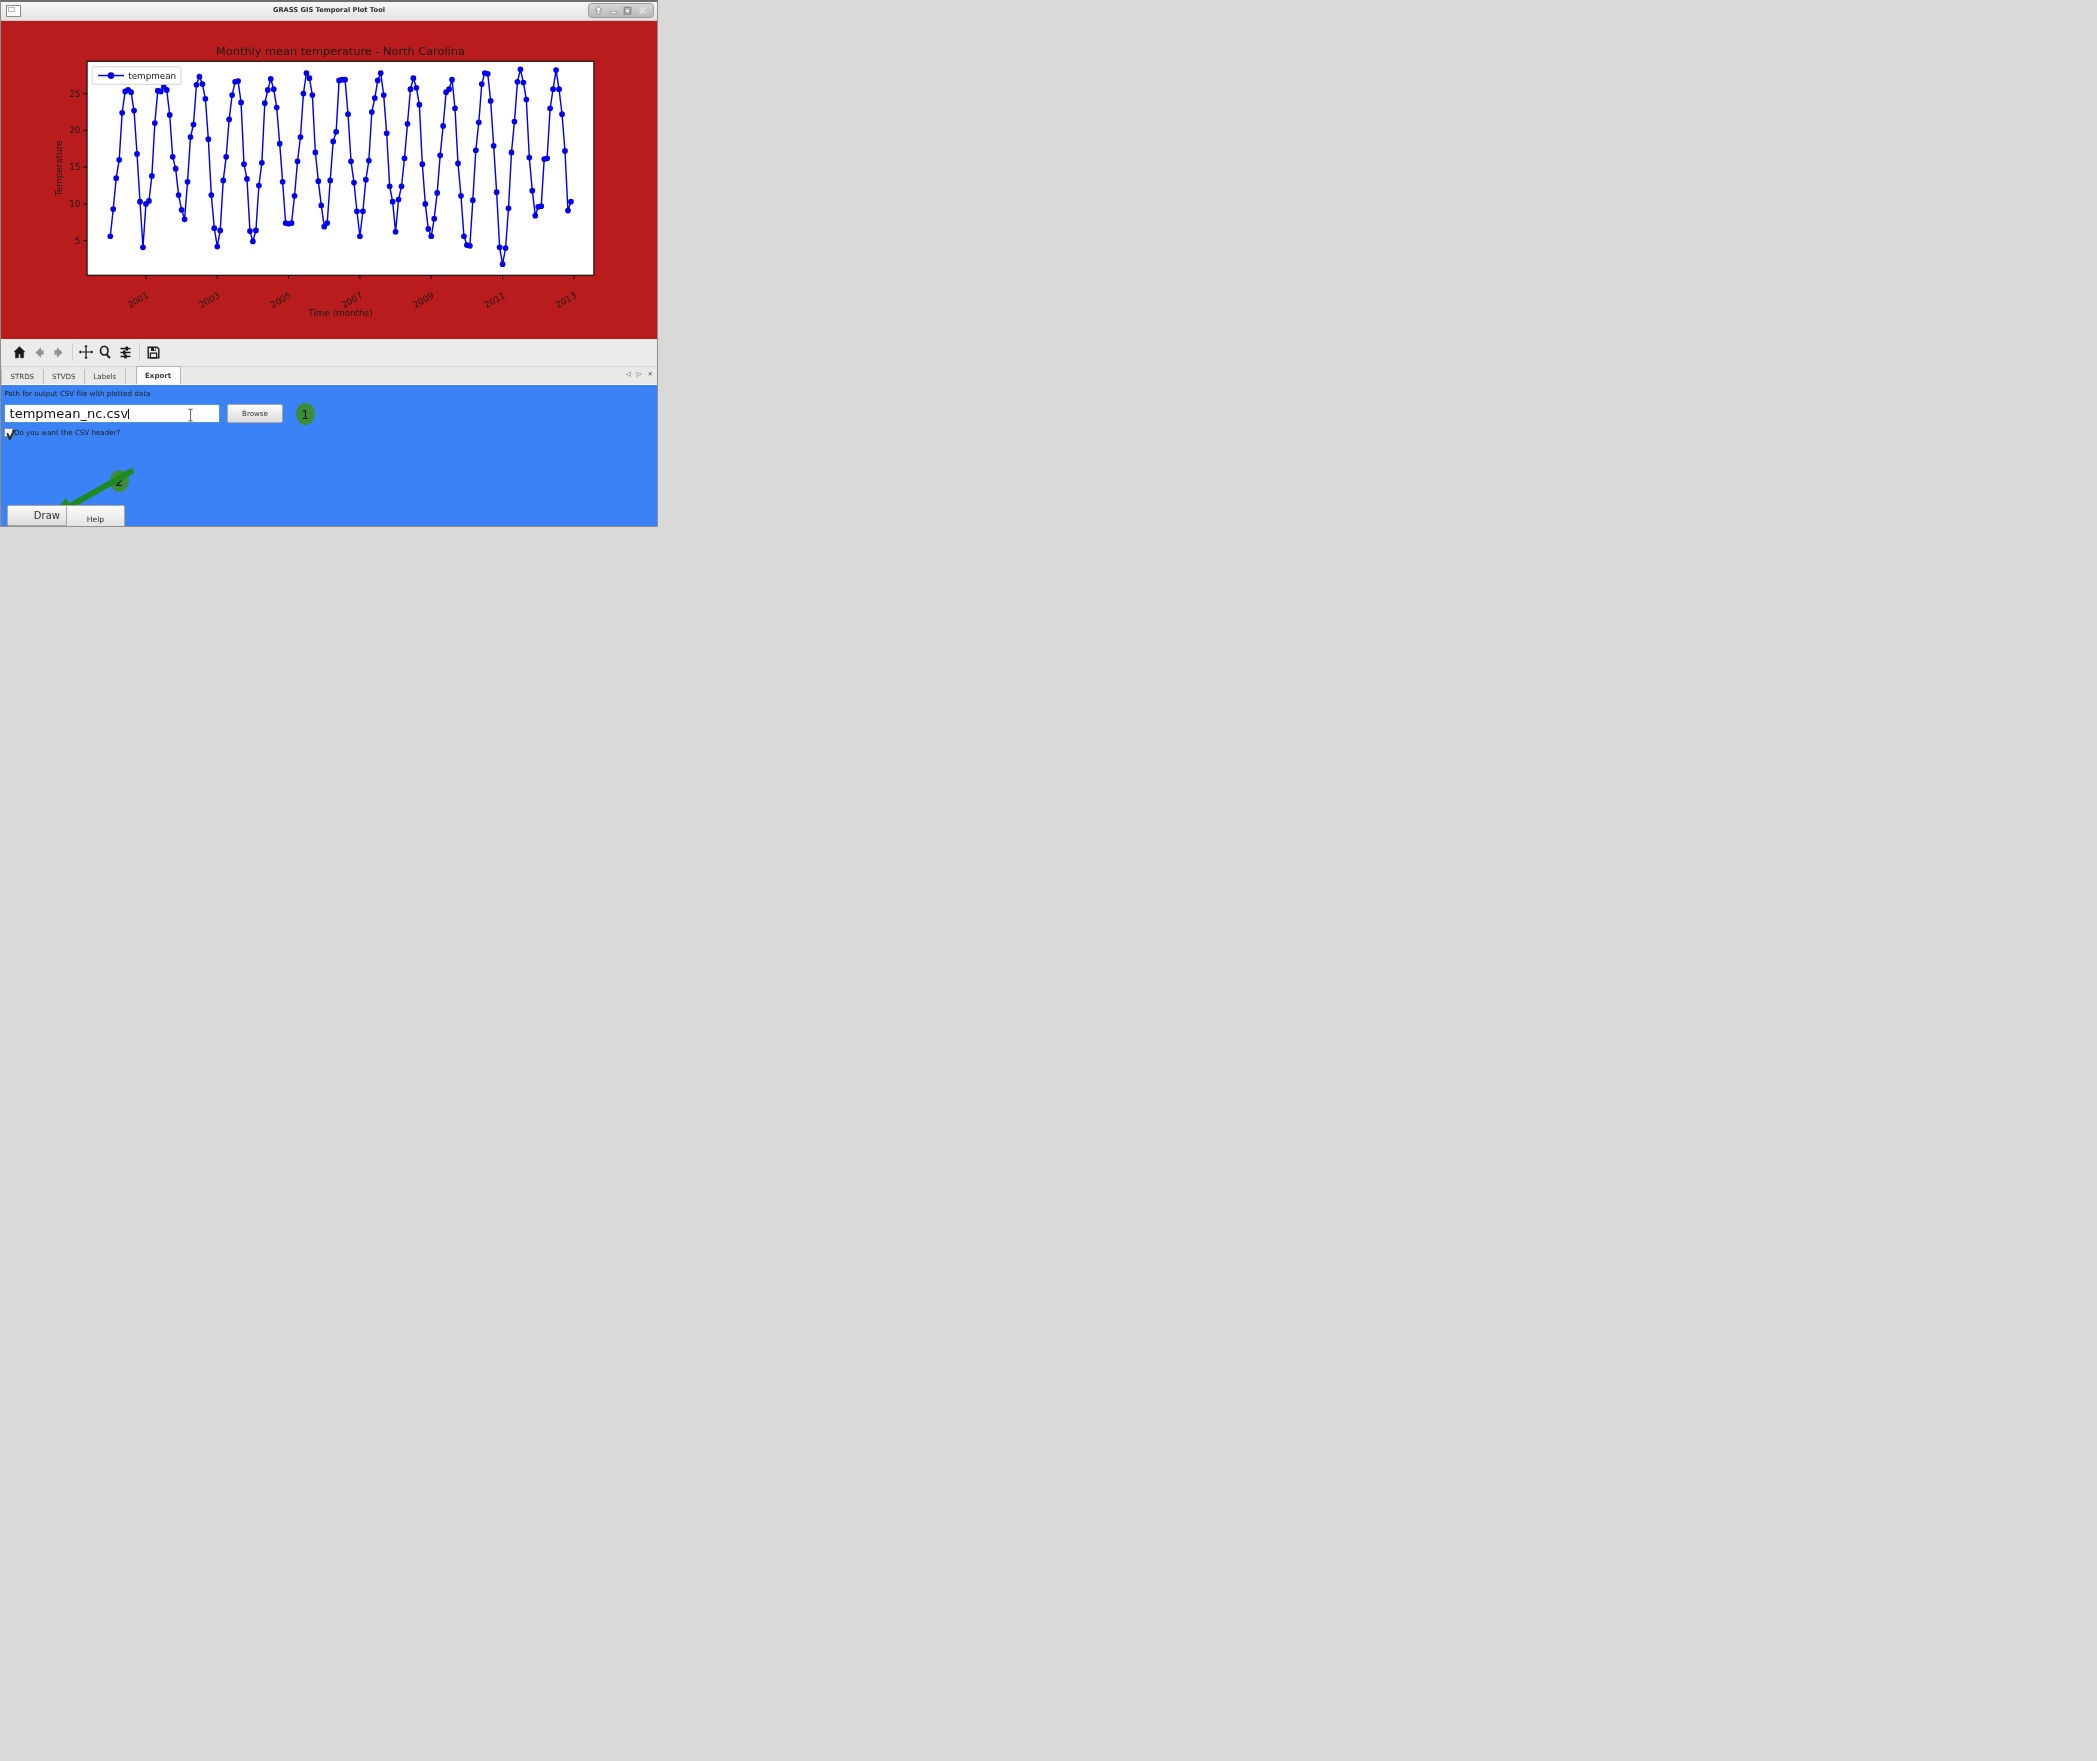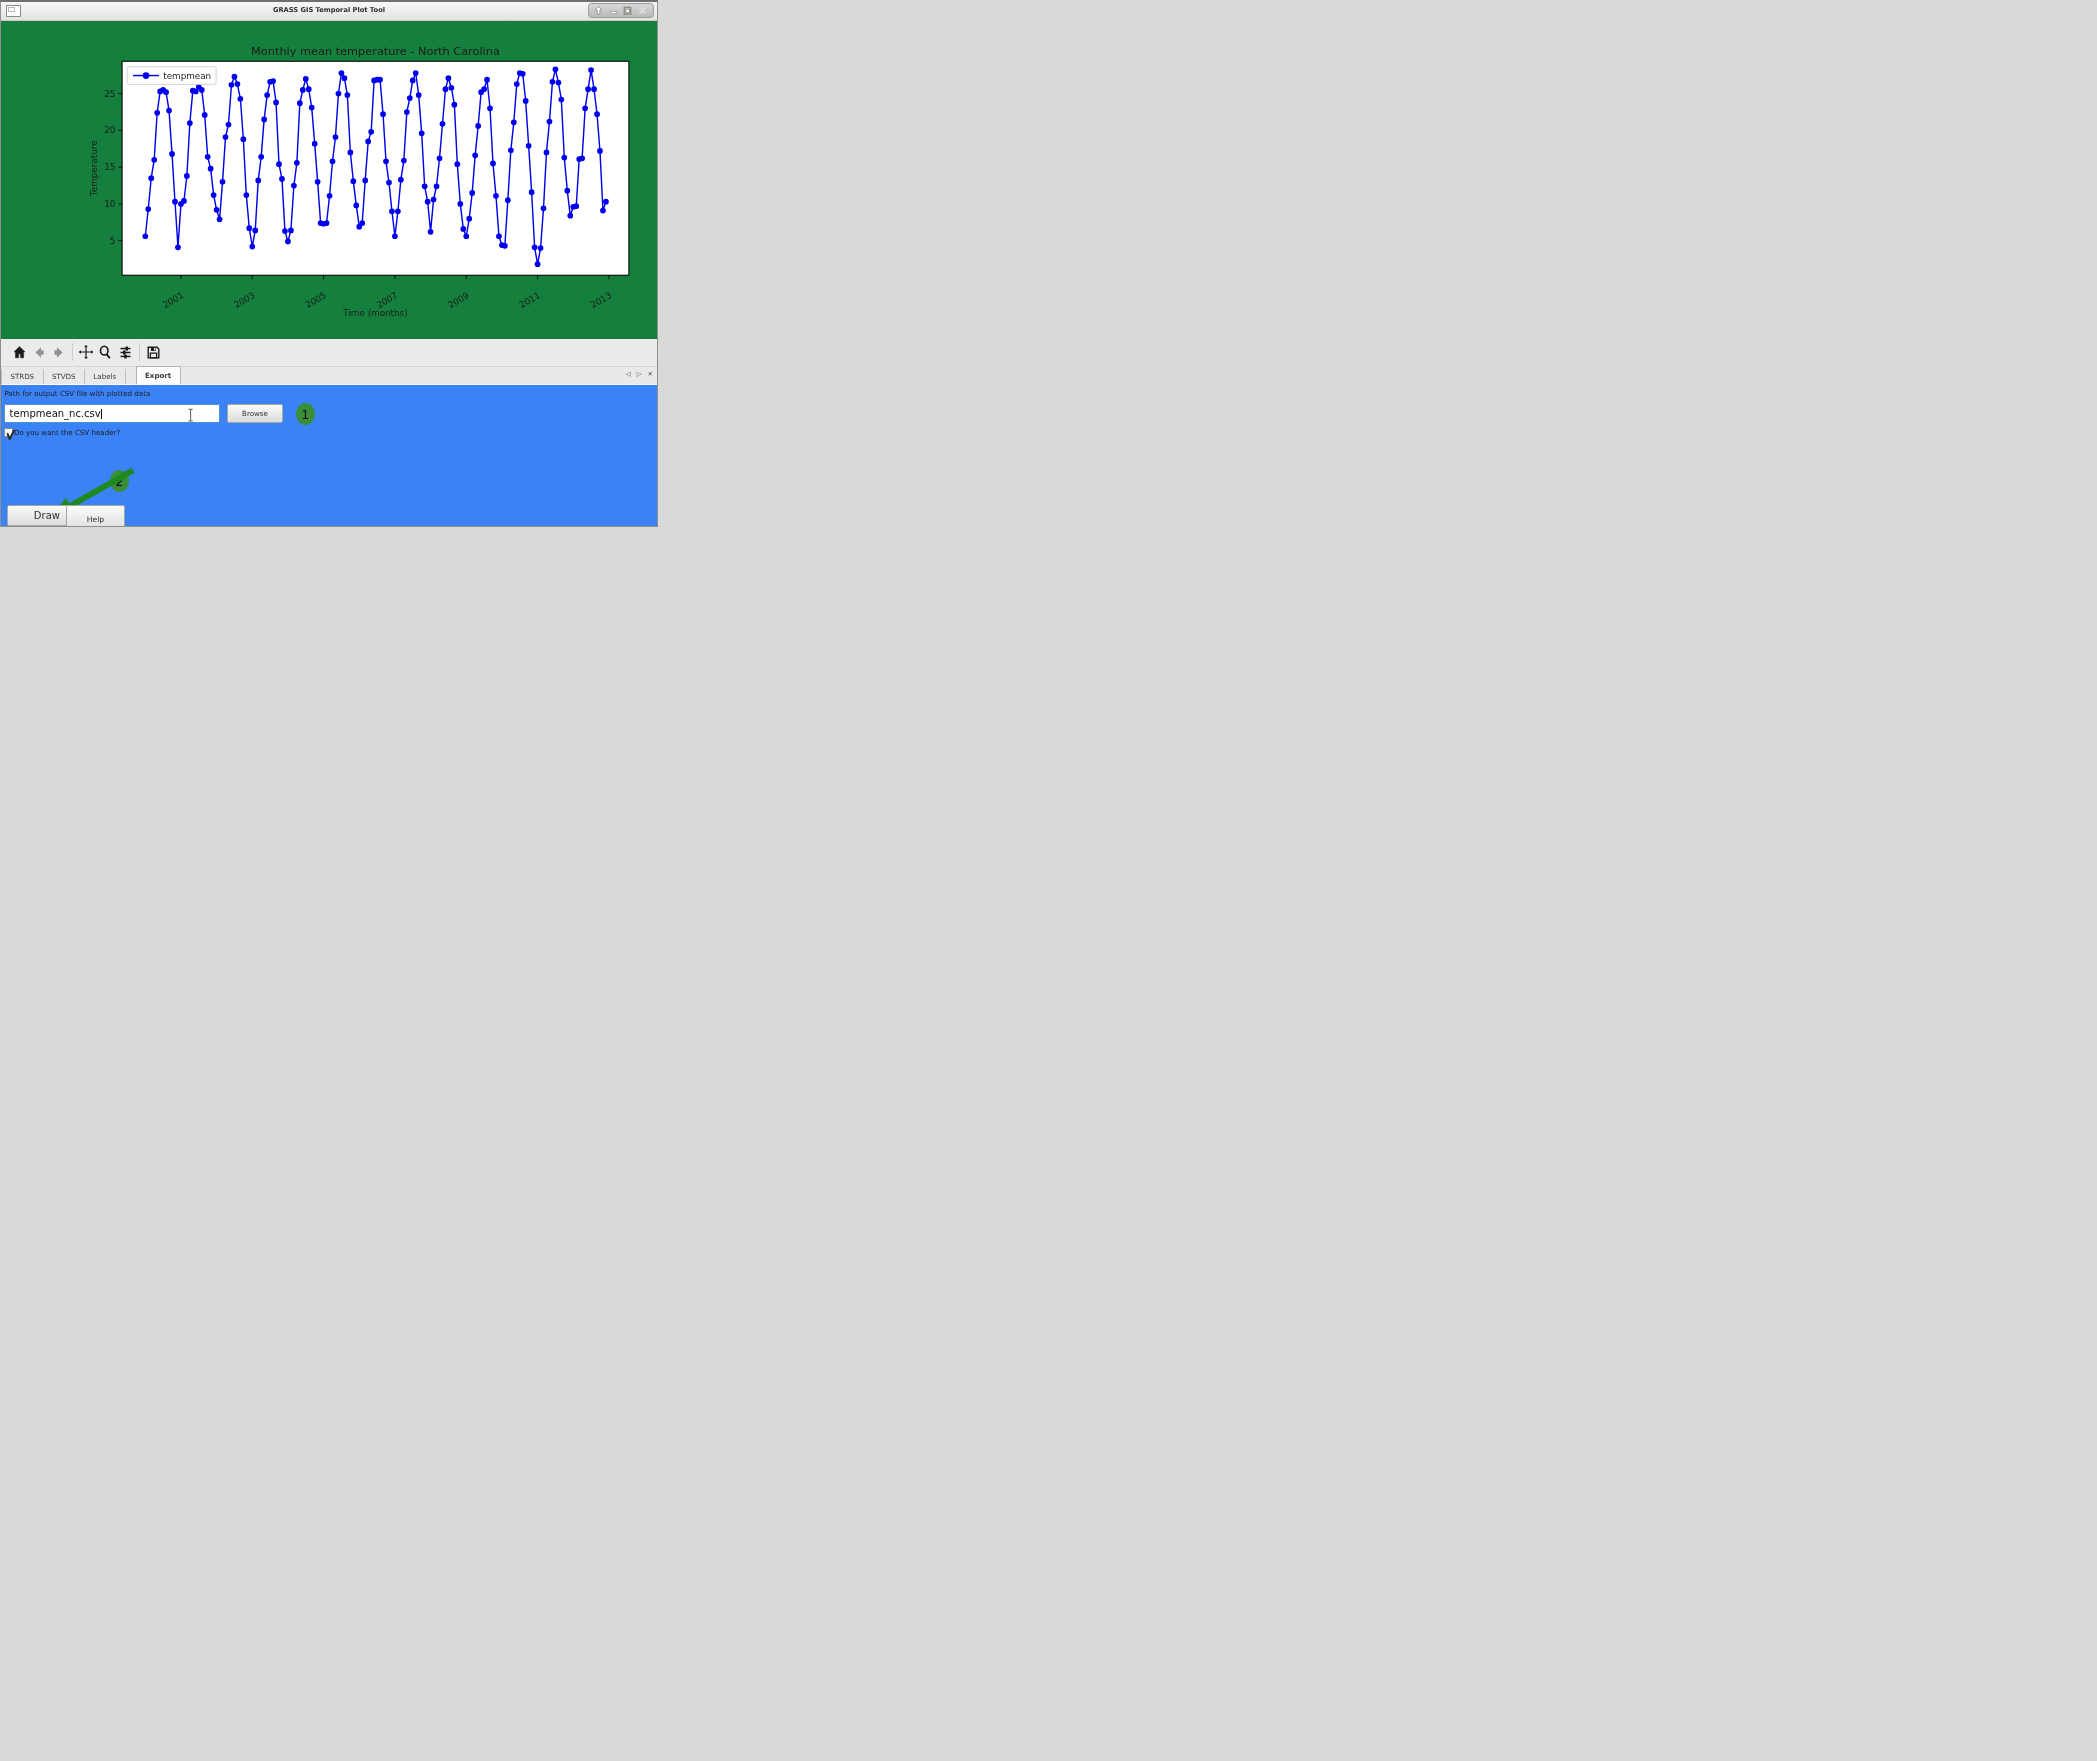--- a/index.html
+++ b/index.html
@@ -16,42 +16,42 @@
   .app-icon{position:absolute; left:5px; top:3.4px; width:12.6px; height:10px;
     background:#fdfdfc; border:0.8px solid #8a8a88; border-radius:0.8px;}
   .app-icon:before{content:""; position:absolute; left:0.8px; top:0.8px; width:5px; height:2.9px;
     background:#fff; border:0.4px solid #b9b9b7;}
   .win-controls{position:absolute; right:3.4px; top:0.8px; height:15px; width:66px;
     background:linear-gradient(#d7d7d5,#b9b9b7); border:0.4px solid #9c9c9a;
     border-radius:3.4px; display:flex; align-items:center; justify-content:space-around;
     padding:0 2.5px; box-sizing:border-box;}
   .win-controls svg{display:block;}
   
-  .figure{position:relative; height:318px; background:#15803d;padding-left:35px;}
+  .figure{position:relative; height:318px; background:#b91c1c;}
   
   .mpl-toolbar{height:27px; background:#ebebe9; display:flex; align-items:center;
     padding-left:9.2px; border-bottom:0.4px solid #d6d6d4;}
   .tool{width:19.3px; height:19.3px; display:flex; align-items:center; justify-content:center;}
   .tool svg{display:block;}
   .tool-sep{width:0.4px; height:18.5px; background:#cdcdcb; margin:0 4.2px;}
   
   .tabrow{position:relative; height:17.6px; background:#e9e9e7; display:flex; align-items:flex-end;}
   .tab{height:15px; line-height:15px; padding:0 8.4px; font-size:7.1px; color:#3a3a38;
     border-right:0.4px solid #bfbfbd; background:transparent;}
   .tab:first-child{border-left:0.4px solid #bfbfbd;}
   .tab.active{background:#fcfcfb; border:0.4px solid #b3b3b1; border-bottom:none;
     font-weight:bold; height:17px; line-height:17px; border-radius:0.8px 0.8px 0 0;margin-left:10px;}
   .tab-controls{position:absolute; right:4.2px; top:3.4px; display:flex; gap:5.9px;
     font-size:6.3px; color:#555553; font-weight:bold;}
   
   .panel{position:relative; height:146px; background:#3b82f6; border-top:1.3px solid #fdfdfc;}
   .path-label{position:absolute; left:3.4px; top:4.2px; font-size:7.1px; color:#1d1d1b;}
   .path-input{position:absolute; left:3.4px; top:19px; width:216px; height:19.3px;
     box-sizing:border-box; background:#fff; border:1.3px solid #4f93d4; border-radius:0.8px;
-    font-size:10px; color:#111; display:flex; align-items:center; padding-left:4.2px;}
+    font-size:13px; color:#111; display:flex; align-items:center; padding-left:4.2px;}
   .caret{display:inline-block; width:0.8px; height:10px; background:#111; margin-left:0.4px;}
   .ibeam{position:absolute; left:181px; top:2.9px;}
   .btn{background:linear-gradient(#fbfbfa,#dcdcda); border:0.4px solid #a7a7a5;
     border-radius:1.7px; color:#2e2e2c; font-size:7.1px; font-family:inherit;
     display:flex; align-items:center; justify-content:center; box-sizing:border-box;}
   .browse-btn{position:absolute; left:226px; top:19px; width:56px; height:19px;}
   .badge{position:absolute; width:18.5px; height:22px; border-radius:50%;
     display:flex; align-items:center; justify-content:center;
     font-size:12.6px; color:#0d0d0d;}
   .badge1{left:295px; top:18px;}

